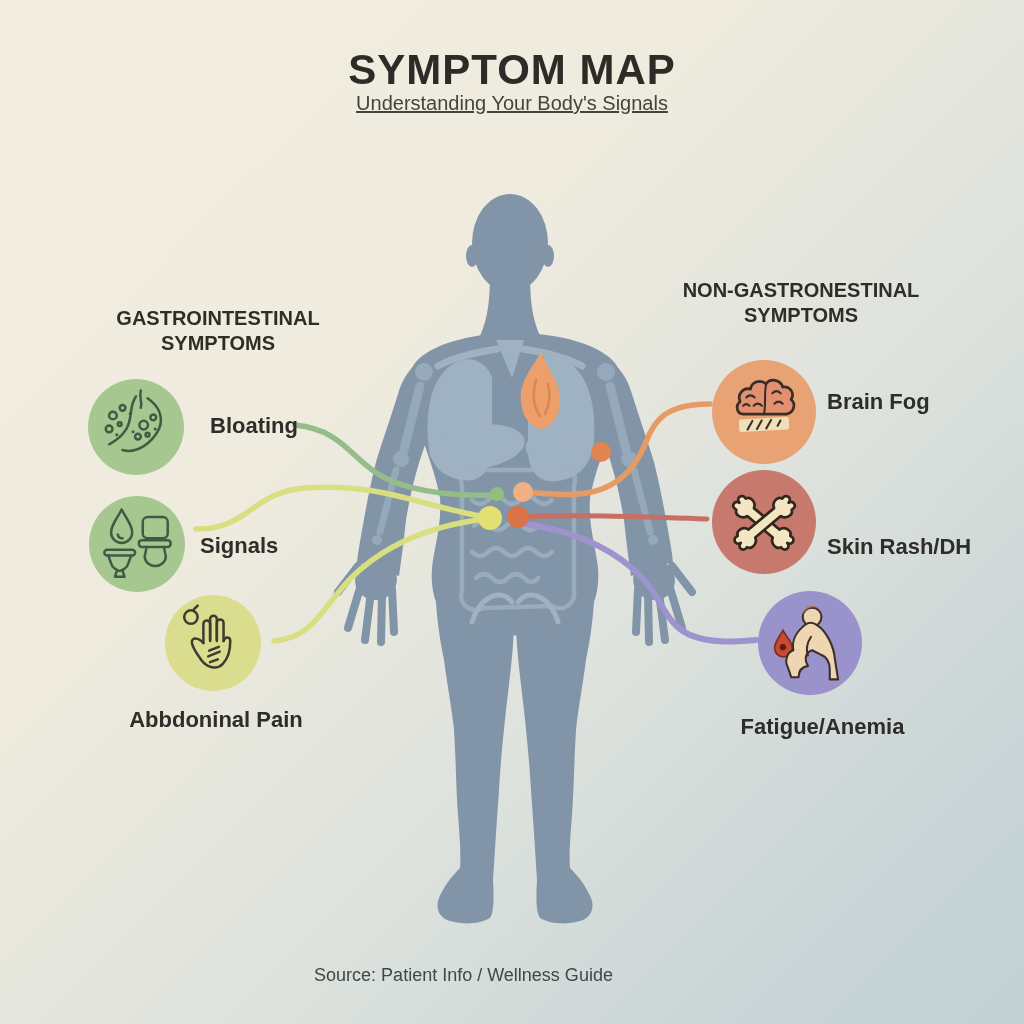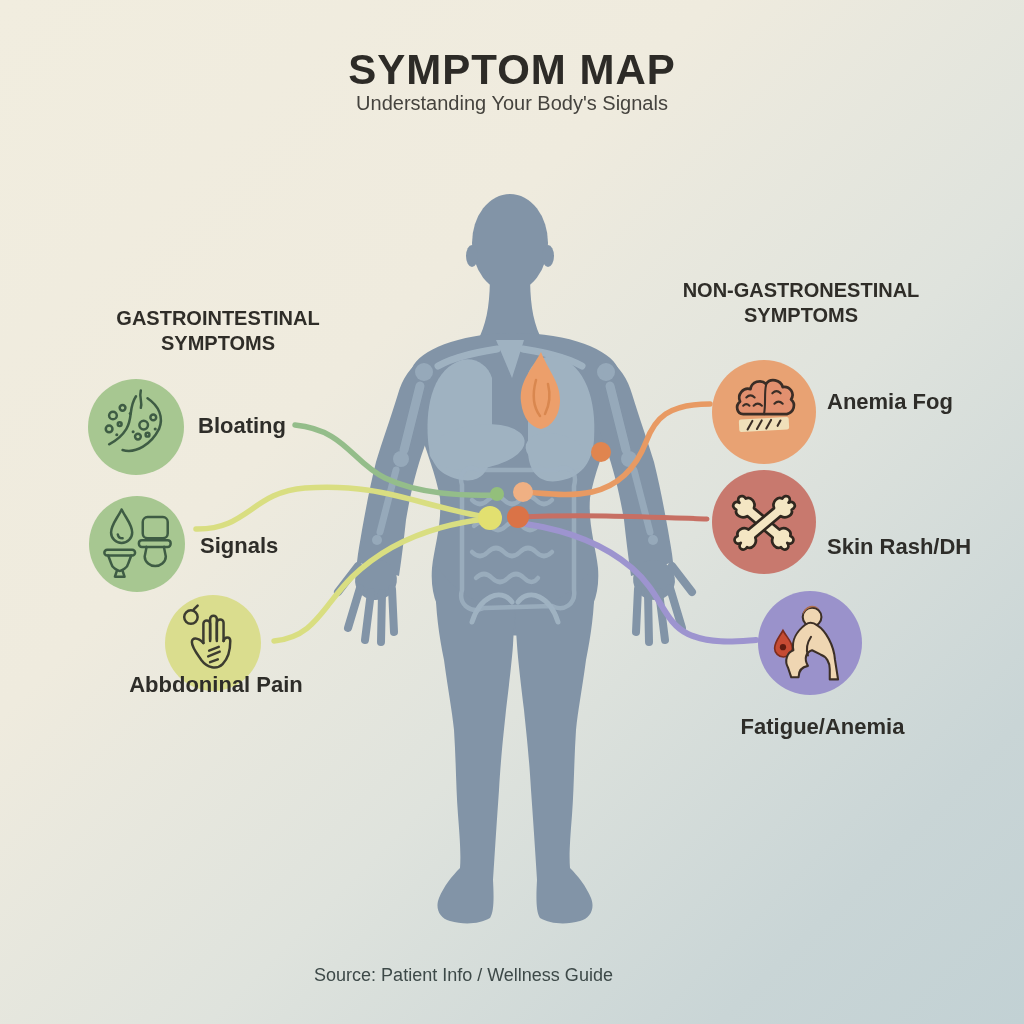--- a/index.html
+++ b/index.html
@@ -2,28 +2,28 @@
 <html><head>
 <meta charset="utf-8">
 <style>
   html,body{margin:0;padding:0;}
   body{font-family:"Liberation Sans",sans-serif;}
   .canvas{position:relative;width:1024px;height:1024px;overflow:hidden;
     background:linear-gradient(135deg,#f1eddf 0%,#efebde 35%,#dfe3dd 60%,#c9d5d6 85%,#c2d1d4 100%);}
   .abs{position:absolute;}
   .title{left:0;top:46px;width:1024px;text-align:center;font-size:42px;font-weight:800;
     letter-spacing:1px;color:#2d2b27;}
-  .subtitle{left:0;top:92px;width:1024px;text-align:center;font-size:20px;font-weight:400;color:#45433e;}
+  .subtitle{left:0;top:92px;width:1024px;text-align:center;font-size:20px;font-weight:400;color:#45433e;text-decoration:underline;}
   .section-heading{font-size:20px;font-weight:700;color:#2f2d28;text-align:center;line-height:1.25;}
   .heading-left{left:58px;top:306px;width:320px;}
   .heading-right{left:640px;top:278px;width:322px;}
   .item-label{font-size:22px;font-weight:600;color:#2e2d29;white-space:nowrap;}
-  .lbl-bloating{left:198px;top:413px;}
+  .lbl-bloating{left:210px;top:413px;}
   .lbl-diarrhea{left:200px;top:533px;}
-  .lbl-abdpain{left:76px;top:672px;width:280px;text-align:center;}
+  .lbl-abdpain{left:76px;top:707px;width:280px;text-align:center;}
   .lbl-brainfog{left:827px;top:389px;}
   .lbl-skinrash{left:827px;top:534px;}
   .lbl-fatigue{left:700px;top:696px;width:245px;text-align:center;margin-top:18px;}
   .source{left:0;top:965px;width:927px;text-align:center;font-size:18px;color:#3d4948;}
   svg{display:block;}
 </style>
 </head>
 <body>
 
 <div class="canvas">
@@ -259,18 +259,18 @@
     <div>SYMPTOMS</div>
   </div>
   <div class="abs section-heading heading-right">
     <div>NON-GASTRONESTINAL</div>
     <div>SYMPTOMS</div>
   </div>
 
   <div class="abs item-label lbl-bloating">Bloating</div>
   <div class="abs item-label lbl-diarrhea">Signals</div>
   <div class="abs item-label lbl-abdpain">Abbdoninal Pain</div>
-  <div class="abs item-label lbl-brainfog">Anemia Fog</div>
+  <div class="abs item-label lbl-brainfog">Brain Fog</div>
   <div class="abs item-label lbl-skinrash">Skin Rash/DH</div>
   <div class="abs item-label lbl-fatigue">Fatigue/Anemia</div>
 
   <div class="abs source">Source: Patient Info / Wellness Guide</div>
 </div>
 
 </body></html>

